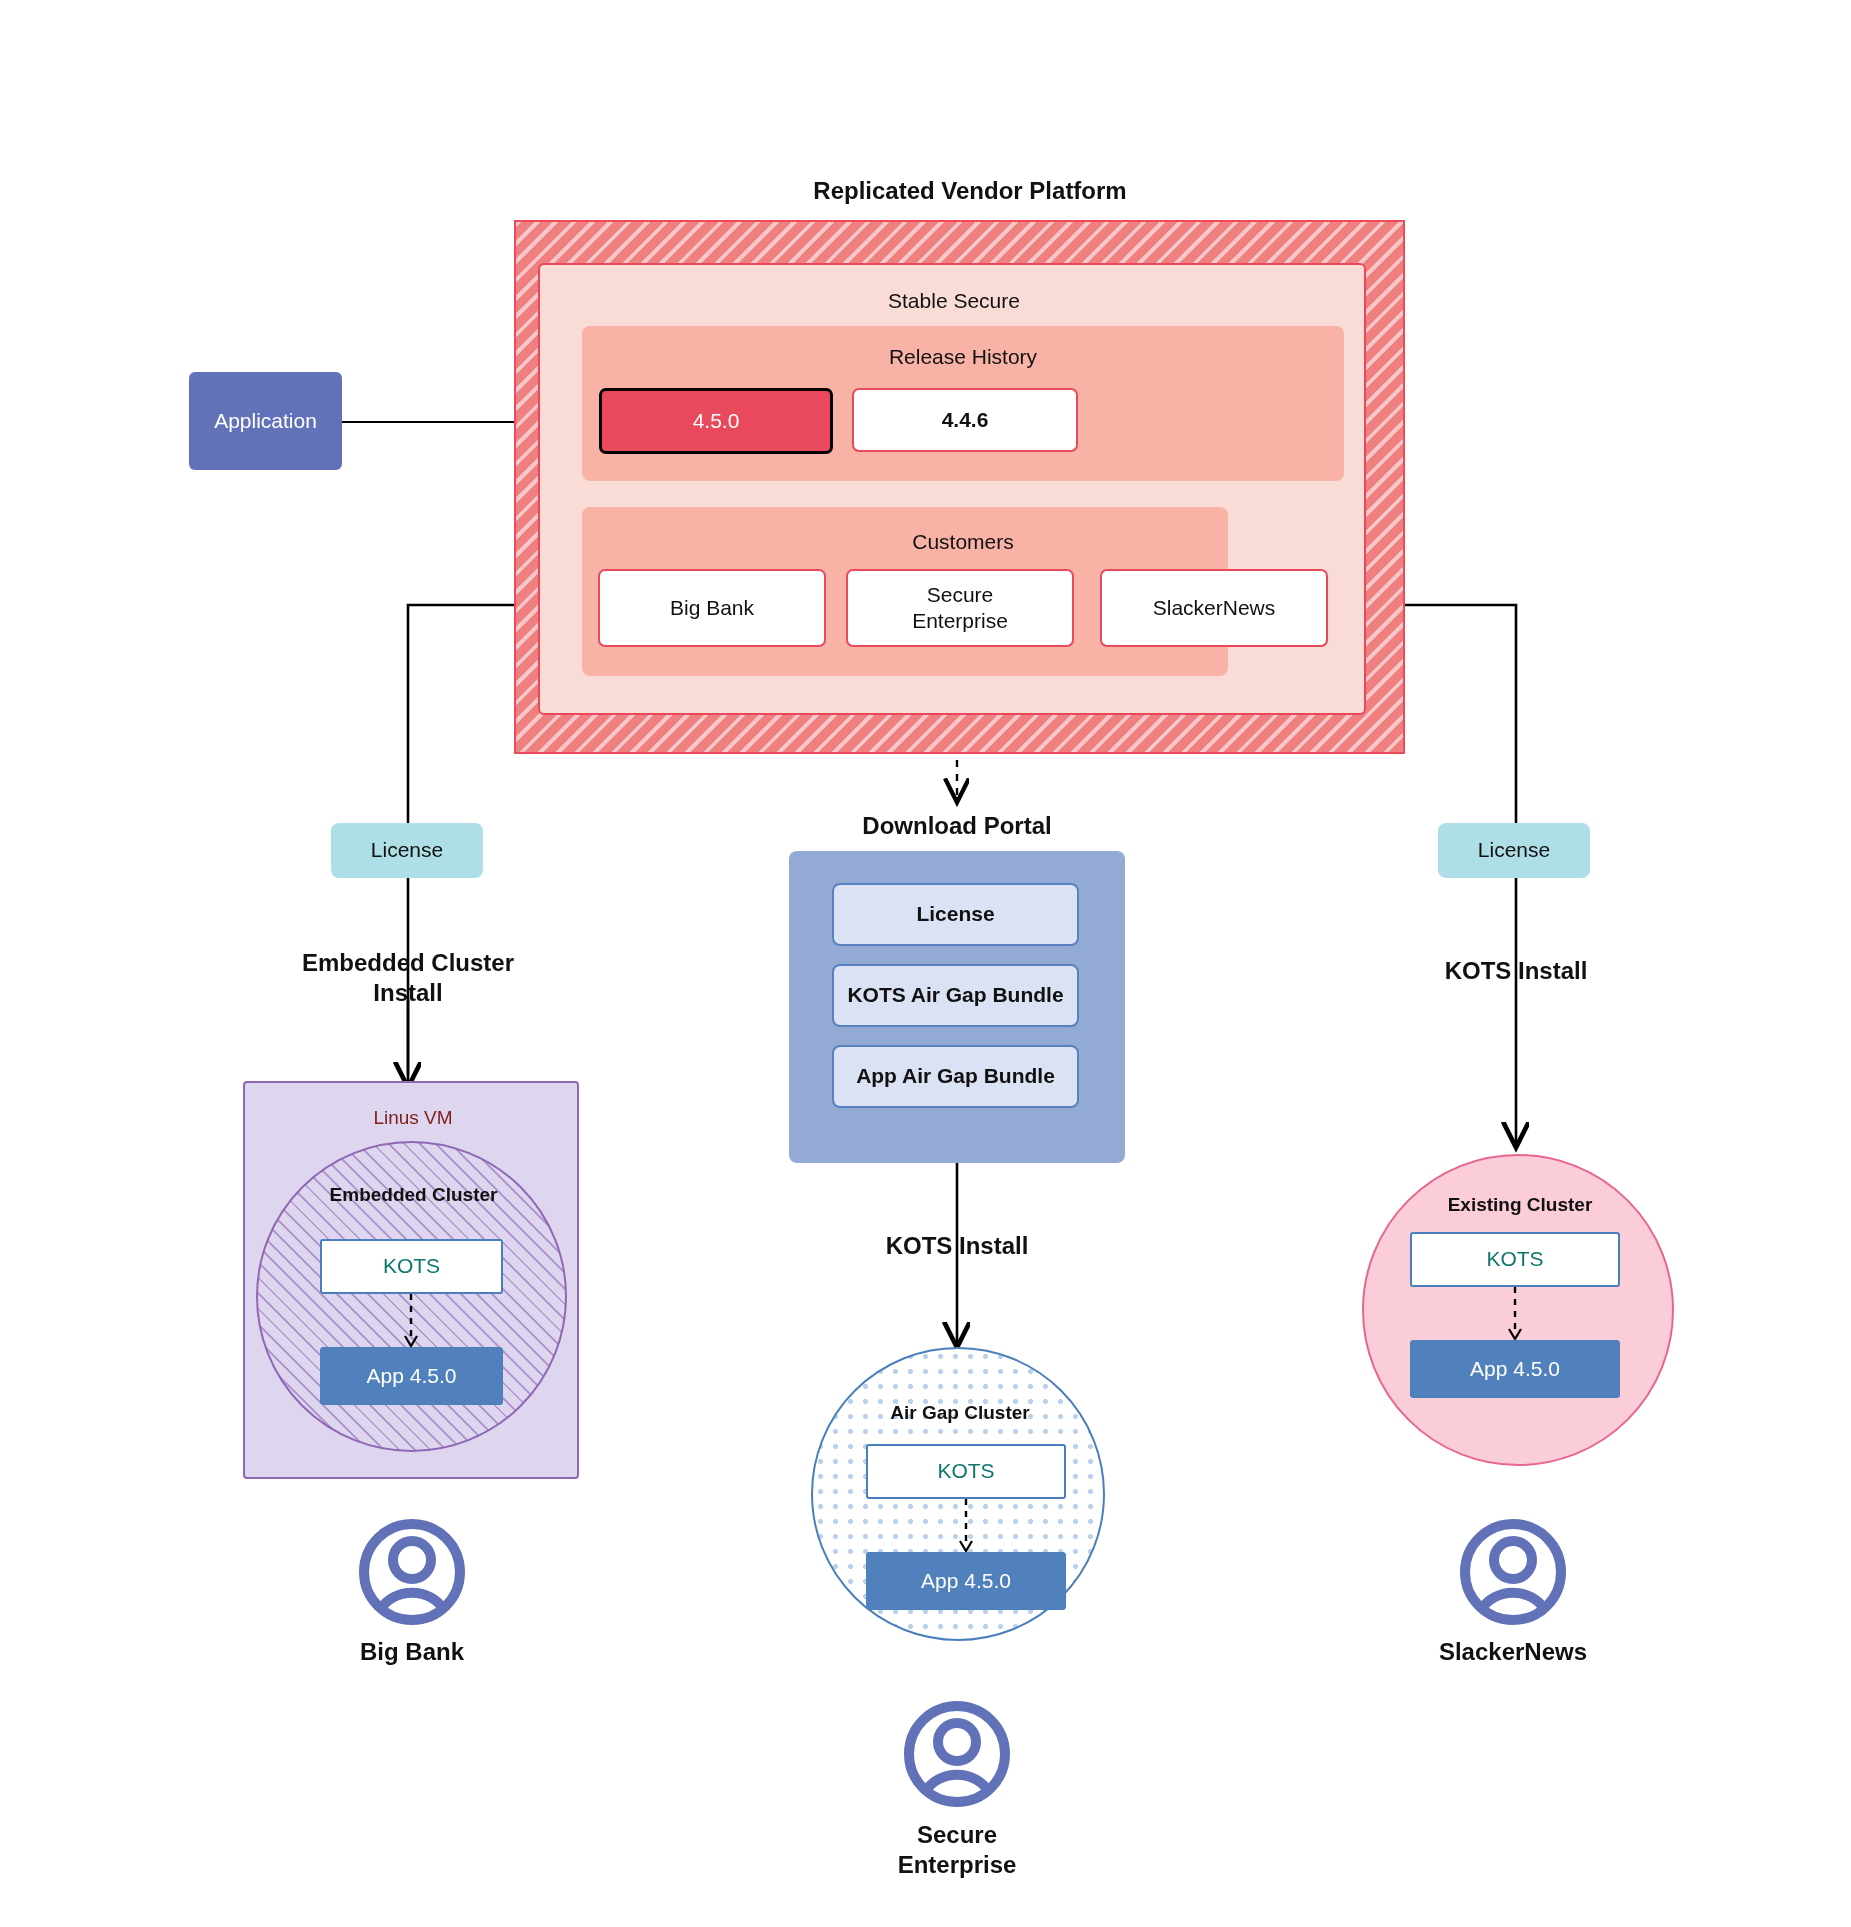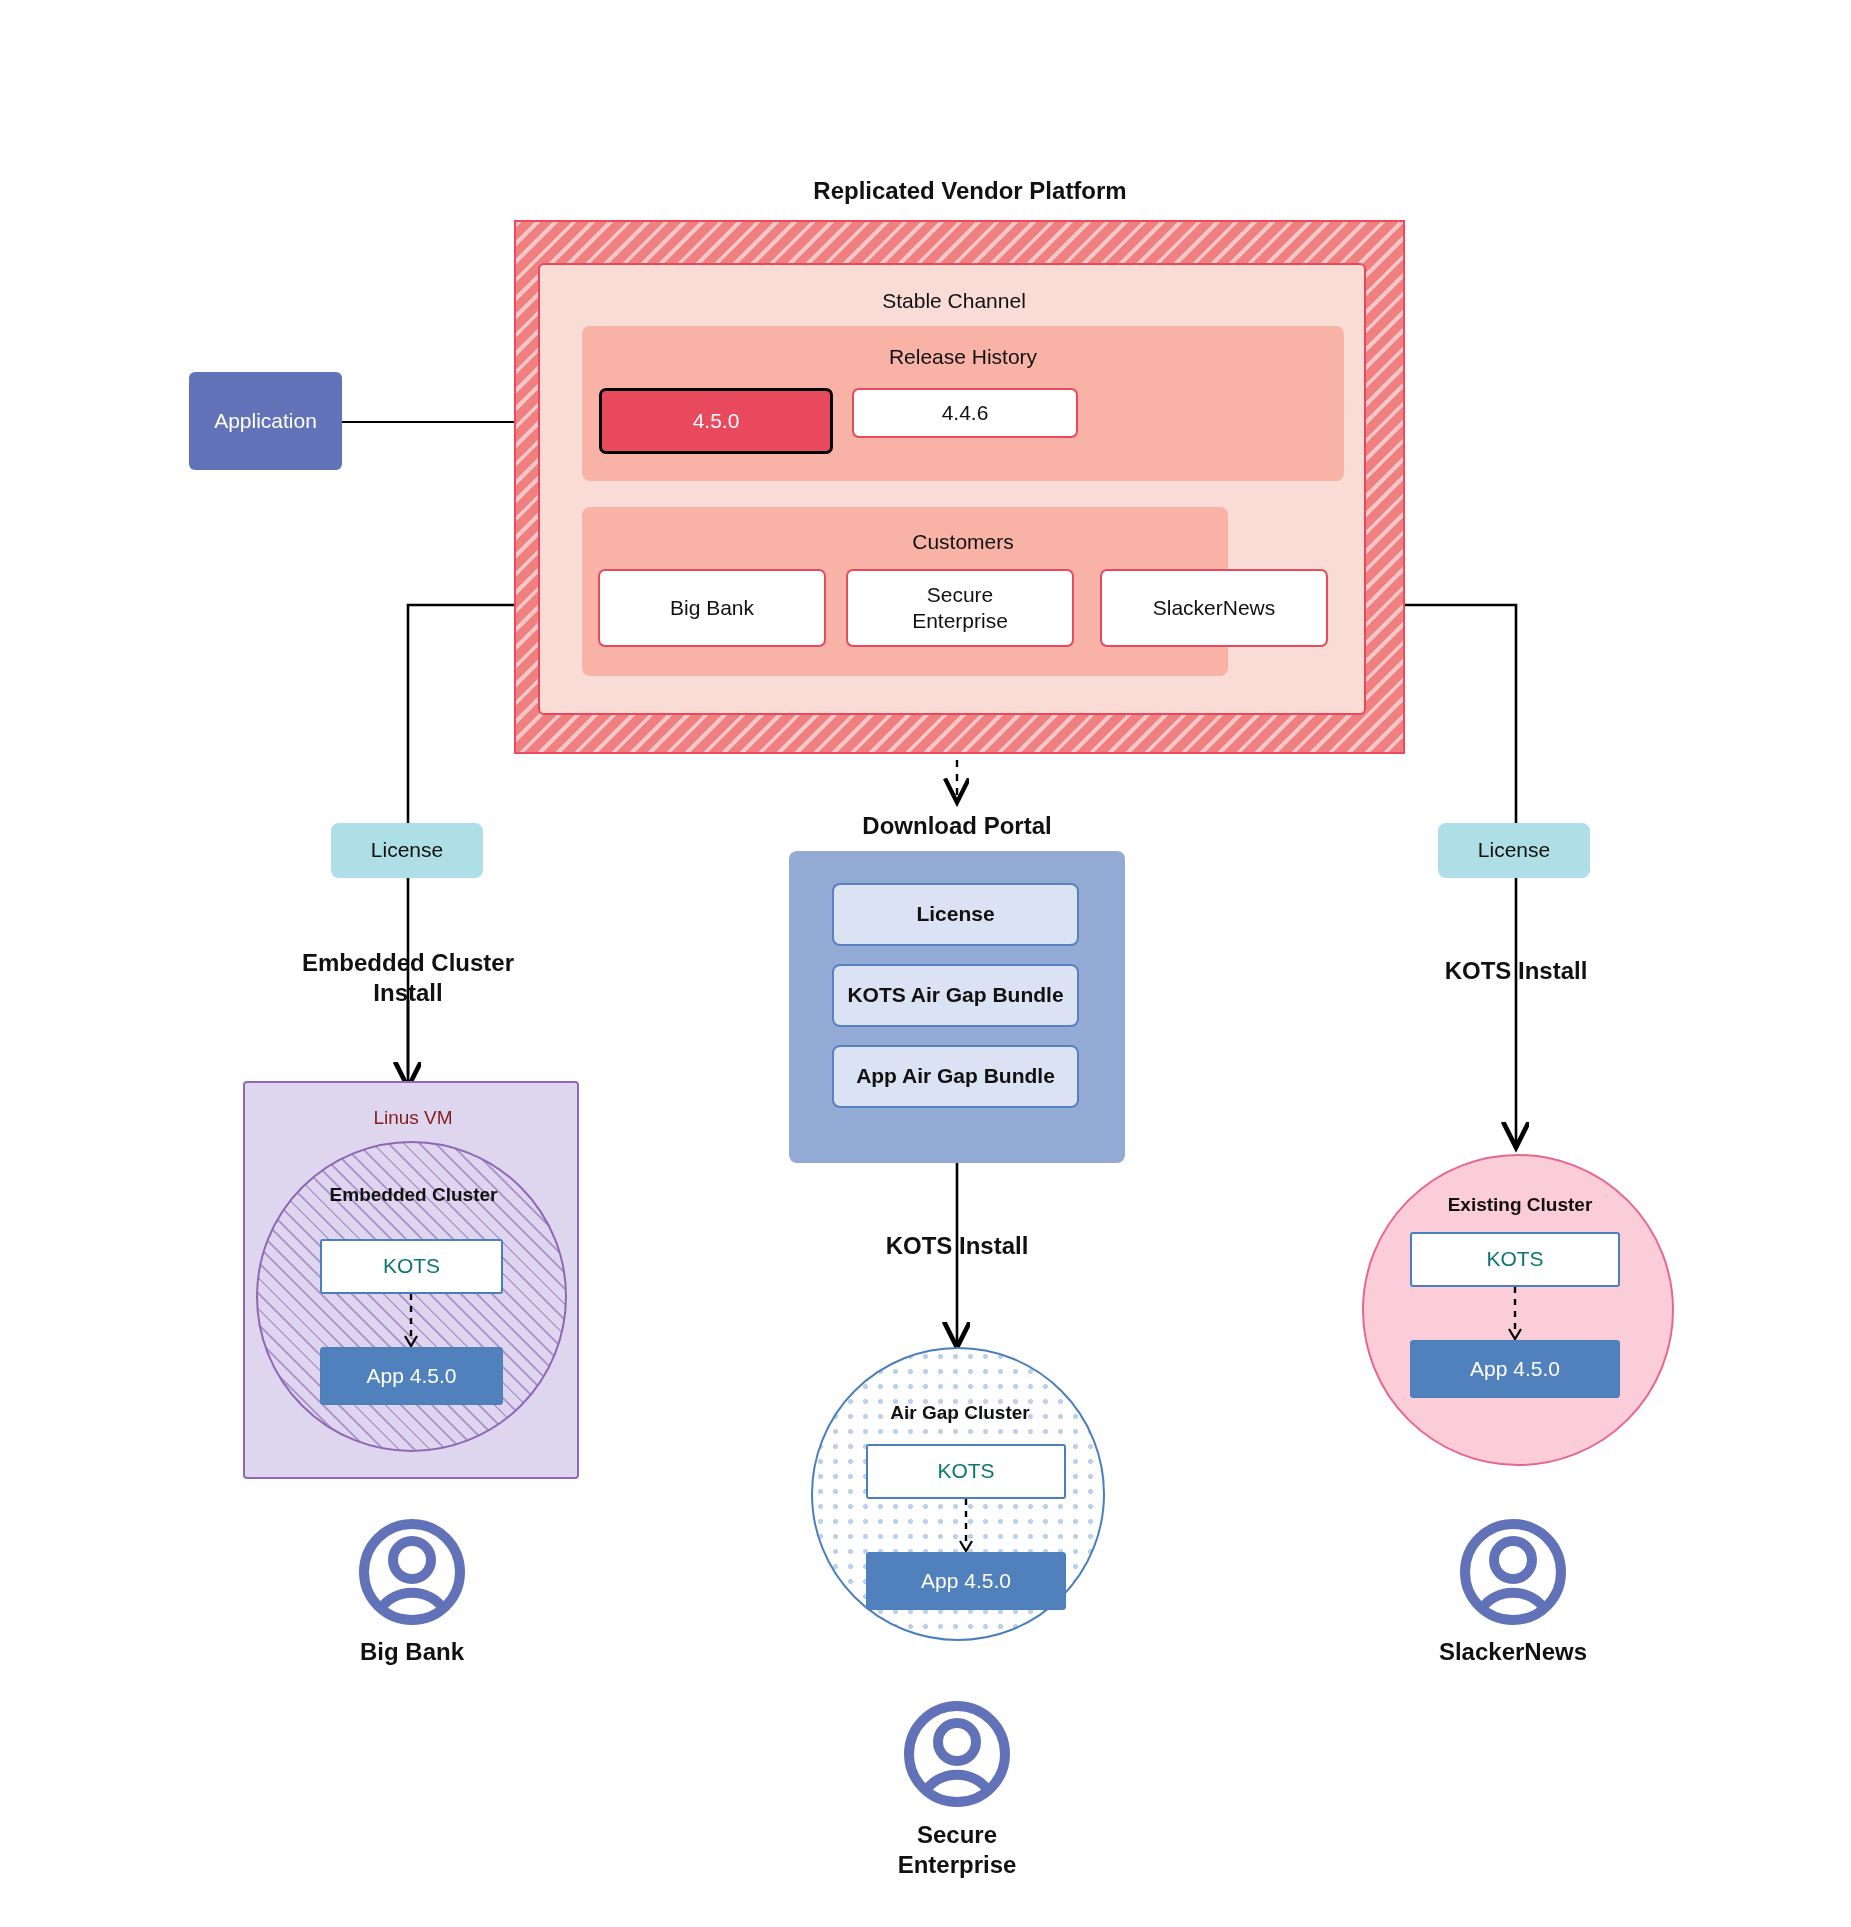--- a/index.html
+++ b/index.html
@@ -216,27 +216,27 @@
     <path d="M957,648 L957,800" stroke="#000000" stroke-width="2.4" fill="none" stroke-dasharray="7 7" marker-end="url(#arrowd)"></path>
 
     <path d="M957,1163 L957,1345" stroke="#000000" stroke-width="2.6" fill="none" marker-end="url(#arrow)"></path>
   </svg>
 
   <div class="abs ctr-text title-main" style="left:520px; top:175px; width:900px; height:32px;">Replicated Vendor Platform</div>
 
   <div class="abs platform-outer" style="left:514px; top:220px; width:891px; height:534px;"></div>
 
   <div class="abs stable-channel" style="left:538px; top:263px; width:828px; height:452px;">
-    <div class="abs ctr-text label-plain" style="left:0px; top:23px; width:828px; height:26px;">Stable Channel</div>
+    <div class="abs ctr-text label-plain" style="left:0px; top:23px; width:828px; height:26px;">Stable Secure</div>
   </div>
 
   <div class="abs release-history" style="left:582px; top:326px; width:762px; height:155px;">
     <div class="abs ctr-text label-plain" style="left:0px; top:18px; width:762px; height:26px;">Release History</div>
     <div class="abs ctr-text rel-box current" style="left:17px; top:62px; width:234px; height:66px;">4.5.0</div>
-    <div class="abs ctr-text rel-box past" style="left:270px; top:62px; width:226px; height:50px;">4.4.6</div>
+    <div class="abs ctr-text rel-box past" style="left:270px; top:62px; width:226px; height:64px;font-weight:bold;">4.4.6</div>
   </div>
 
   <div class="abs customers-band" style="left:582px; top:507px; width:646px; height:169px;">
     <div class="abs ctr-text label-plain" style="left:0px; top:22px; width:762px; height:26px;">Customers</div>
     <div class="abs ctr-text cust-box" style="left:16px; top:62px; width:228px; height:78px; white-space:pre-line;">Big Bank</div>
     <div class="abs ctr-text cust-box" style="left:264px; top:62px; width:228px; height:78px; white-space:pre-line;">Secure
 Enterprise</div>
     <div class="abs ctr-text cust-box" style="left:518px; top:62px; width:228px; height:78px; white-space:pre-line;">SlackerNews</div>
   </div>
 

